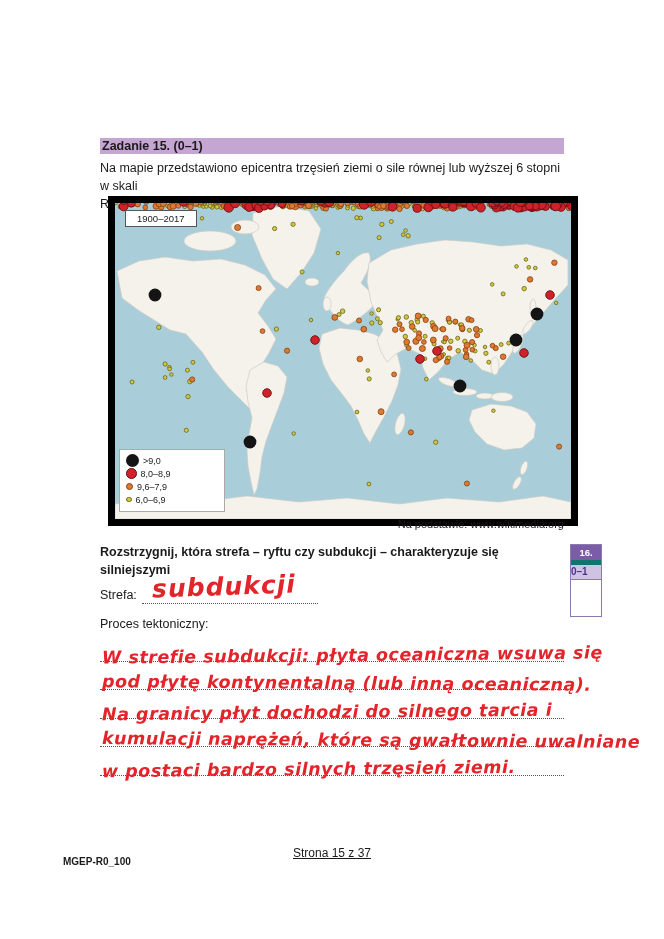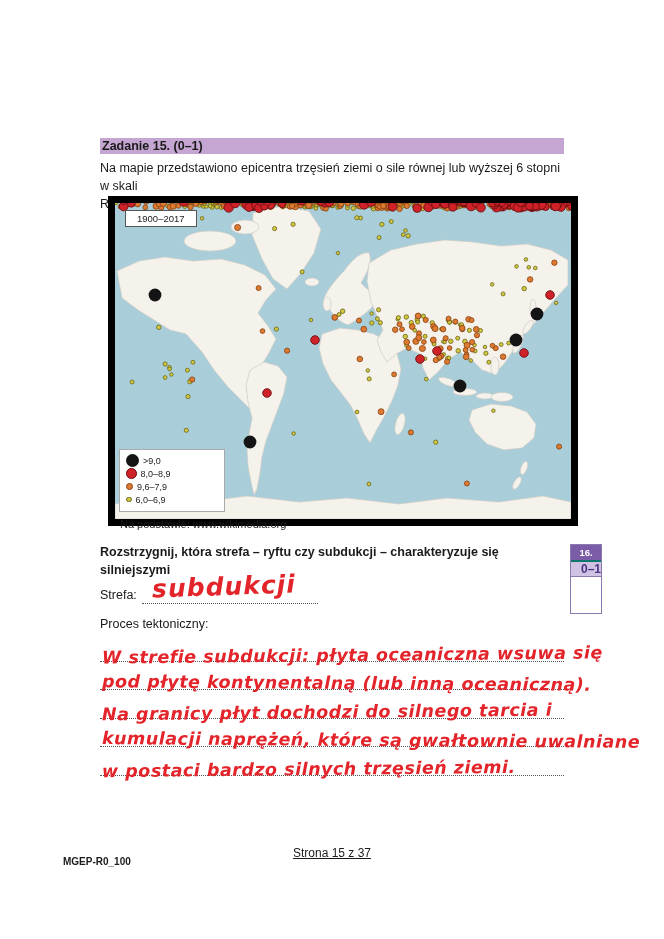--- a/index.html
+++ b/index.html
@@ -23,32 +23,32 @@
   .map-box{position:absolute;left:108px;top:196px;width:456px;height:316px;
            border:7px solid #000000;box-sizing:content-box;background:#737373;}
   .map-box svg{display:block;}
   .map-period{position:absolute;left:10px;top:7px;background:#fff;border:1px solid #555;
               font-size:9.5px;padding:2px 11px;color:#222;}
   .map-legend{position:absolute;left:4px;bottom:7px;background:#fff;border:1px solid #aaa;
               padding:4px 8px 5px 6px;width:106px;box-sizing:border-box;}
   .legend-row{display:flex;align-items:center;height:13px;font-size:9px;color:#222;}
   .legend-dot{border-radius:50%;margin-right:4px;flex:0 0 auto;box-sizing:border-box;}
 
-  .attribution{position:absolute;left:120px;top:518px;width:460px;font-size:11px;}
+  .attribution{position:absolute;left:104px;top:518px;width:460px;text-align:right;font-size:11px;}
 
   .question{position:absolute;left:100px;top:543px;width:468px;font-size:12.5px;
             font-weight:bold;line-height:1.45;}
 
   
   .score-box{position:absolute;left:570px;top:544px;width:32px;border:1px solid #8a7ab0;
              background:#fff;box-sizing:border-box;}
   .score-num{background:#7b5ca6;color:#fff;font-size:9.5px;font-weight:bold;text-align:center;
              height:15px;line-height:15px;}
-  .score-pts{background:#cfc2e3;color:#4d3383;font-size:12px;font-weight:bold;text-align:right;
-             height:14px;line-height:14px;border-top:2px solid #0f766e;}
+  .score-pts{background:#cfc2e3;color:#4d3383;font-size:10px;font-weight:bold;text-align:left;
+             height:14px;line-height:14px;border-top:5px solid #0f766e;}
   .score-blank{height:36px;border-top:1px solid #8a7ab0;background:#fff;}
 
   
   .strefa-row{position:absolute;left:100px;top:588px;font-size:12.5px;}
   .strefa-dots{position:absolute;left:142px;top:589px;width:176px;border-bottom:1.5px dotted #555;height:14px;}
   .hand{font-family:"DejaVu Sans",sans-serif;font-style:italic;color:#e3242a;white-space:nowrap;}
   .strefa-hand{position:absolute;left:152px;top:572px;font-size:25px;font-weight:bold;
                transform:rotate(-2deg);letter-spacing:1px;}
   .proces-label{position:absolute;left:100px;top:617px;font-size:12.5px;}
 

